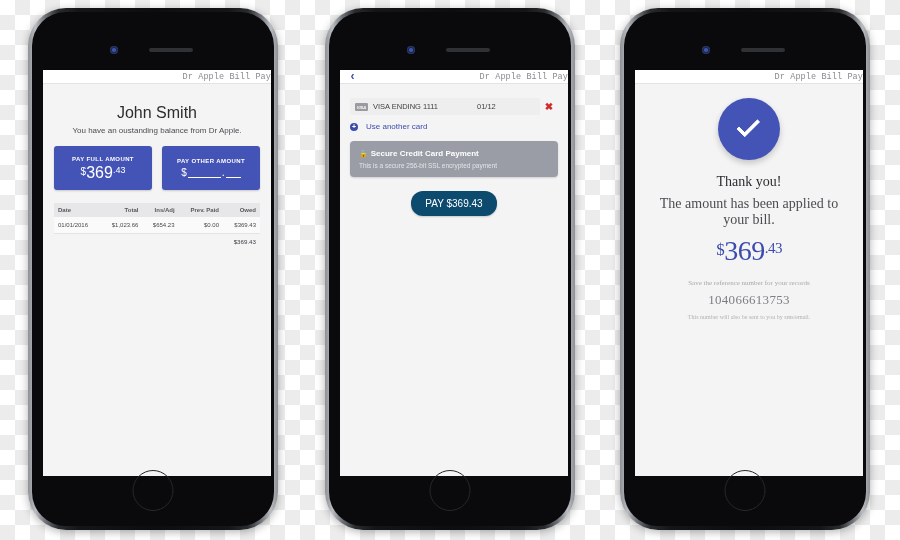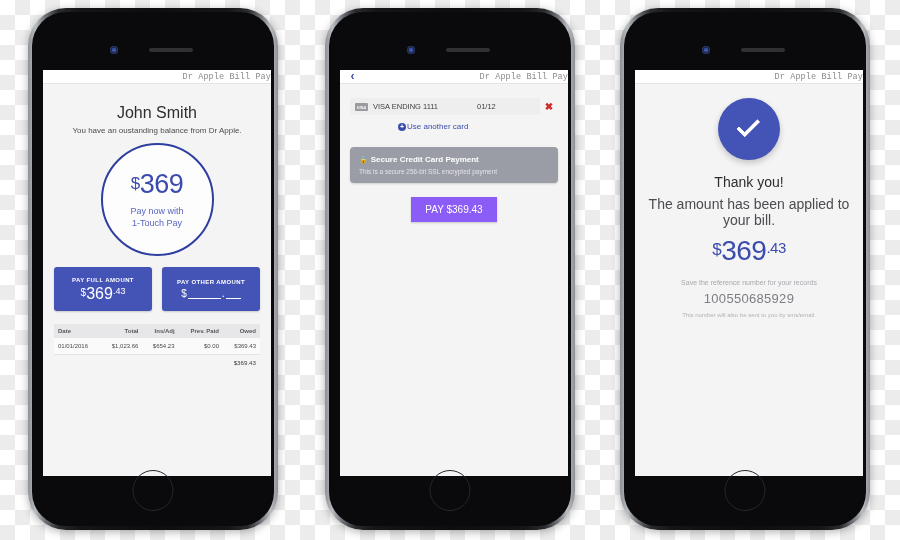--- a/index.html
+++ b/index.html
@@ -203,55 +203,55 @@
     font-size: 4px; color: #ffffff; font-weight: bold; font-style: italic;
   }
   .card-label { flex: 1; font-size: 7.5px; color: #3f3f43; }
   .card-exp { width: 58px; font-size: 7.5px; color: #3f3f43; }
   .card-del {
     width: 18px; text-align: center;
     color: #cf2b2b; font-size: 10px; font-weight: bold;
     line-height: 1;
   }
   .another-card {
-    display: flex; align-items: center; gap: 1px;
+    display: flex; align-items: center; gap: 8px;
     margin-top: 7px;
-    color: #3b4cad; font-size: 8px; margin-left: 48px;
+    color: #3b4cad; font-size: 8px;
   }
   .plus-icon {
     width: 8px; height: 8px; border-radius: 50%;
     background: #3b4cad; color: #ffffff;
     font-size: 7px; line-height: 8px; text-align: center; font-weight: bold;
   }
   .secure-box {
-    margin-top: 16px;
+    margin-top: 10px;
     background: #9a9da5;
     border-radius: 4px;
     padding: 8px 9px;
     box-shadow: 0 1px 2px rgba(0,0,0,.15);
   }
   .secure-title {
     font-size: 8px; font-weight: bold; color: #ffffff;
     display: flex; align-items: center; gap: 3px;
   }
   .lock-icon { font-size: 7px; }
   .secure-sub { font-size: 6.5px; color: #e3e4e7; margin-top: 4px; }
   .pay-cta {
     display: block; margin: 14px auto 0;
-    background: #8b5cf6; color: #ffffff;
-    border: none; border-radius: 0;
+    background: #0c4a6e; color: #ffffff;
+    border: none; border-radius: 12px;
     font-size: 10px;
     padding: 7px 14px;
     font-family: inherit;
     box-shadow: 0 1px 2px rgba(0,0,0,.18);
     cursor: pointer;
   }
 
   
-  .s3-body { padding: 14px 12px 0; text-align: center; }
+  .s3-body { padding: 14px 12px 0; text-align: center; font-family: Liberation Serif, serif; }
   .check-circle {
     width: 62px; height: 62px;
     margin: 0 auto;
     border-radius: 50%;
     background: #4453b6;
     display: flex; align-items: center; justify-content: center;
     box-shadow: 0 3px 6px rgba(0,0,0,.2);
   }
   .check-mark {
     width: 22px; height: 12px;
@@ -284,27 +284,20 @@
 
     <div class="screen">
       <div class="nav">
         <span class="nav-title">Dr Apple Bill Pay</span>
       </div>
 
       <div class="s1-body">
         <div class="cust-name">John Smith</div>
         <div class="cust-sub">You have an oustanding balance from Dr Apple.</div>
 
-        <div class="balance-circle">
-          <div class="bal-amount">
-            <span class="cur">$</span><span>369</span>
-          </div>
-          <div class="bal-line1">Pay now with</div>
-          <div class="bal-line2">1-Touch Pay</div>
-        </div>
 
         <div class="pay-row">
           <div class="pay-btn">
             <div class="pay-btn-label">PAY FULL AMOUNT</div>
             <div class="pay-btn-amt">
               <span class="cur">$</span><span>369</span><span class="cents">.43</span>
             </div>
           </div>
           <div class="pay-btn">
             <div class="pay-btn-label">PAY OTHER AMOUNT</div>
@@ -407,20 +400,20 @@
       <div class="s3-body">
         <div class="check-circle">
           <div class="check-mark"></div>
         </div>
         <div class="thanks">Thank you!</div>
         <div class="thanks-sub">The amount has been applied to your bill.</div>
         <div class="paid-amount">
           <span class="cur">$</span><span>369</span><span class="cents">.43</span>
         </div>
         <div class="ref-label">Save the reference number for your records</div>
-        <div class="ref-number">100550685929</div>
+        <div class="ref-number">104066613753</div>
         <div class="ref-note">This number will also be sent to you by sms/email.</div>
       </div>
     </div>
 
     <div class="home-btn"></div>
   </div>
 </div>
 
 </body></html>

